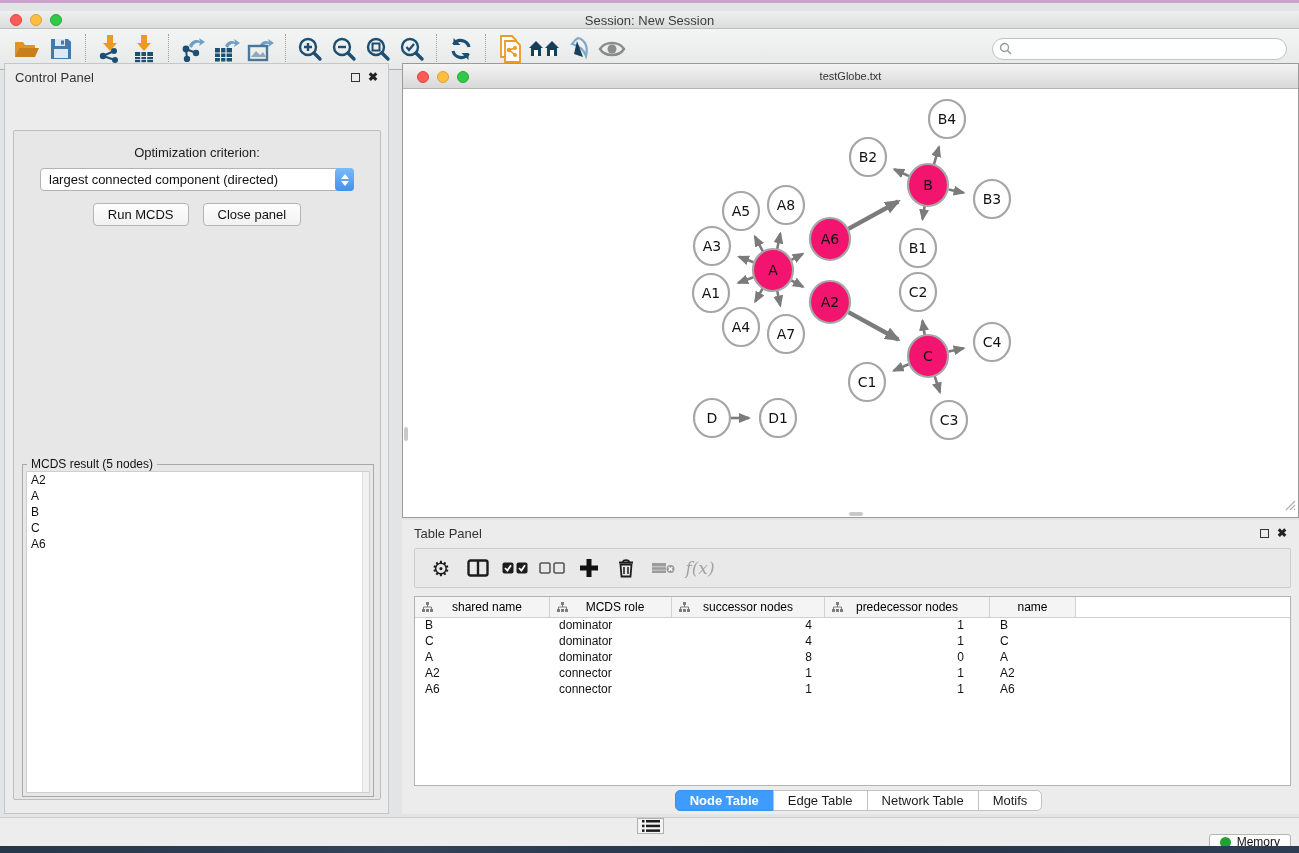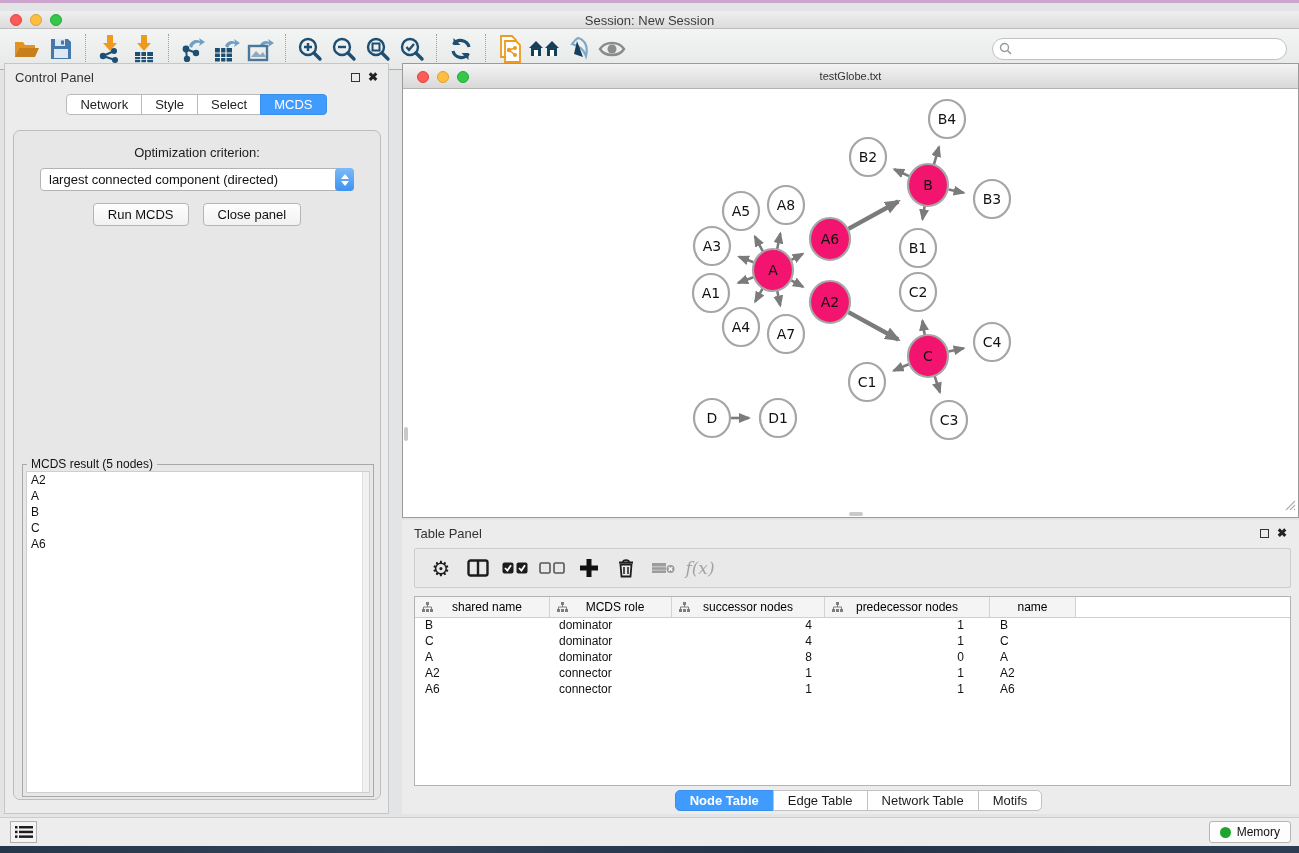--- a/index.html
+++ b/index.html
@@ -36,21 +36,21 @@
   .close-btn { font-size:12px; font-weight:bold; color:#222; line-height:10px; }
 
   .cp-tabs { display:flex; justify-content:center; margin-top:4px; }
   .cp-tab { font-size:13px; padding:2px 13px; background:#fff; border:1px solid #b9b9b9;
     margin-left:-1px; color:#222; cursor:default; }
   .cp-tab:first-child { border-radius:4px 0 0 4px; margin-left:0; }
   .cp-tab:last-child { border-radius:0 4px 4px 0; }
   .cp-tab.active { background:#3f9bfd; border-color:#3a8fe9; color:#fff; }
 
   .cp-body { position:absolute; left:8px; right:7px; top:66px; bottom:13px;
-    background:#e7e7e7; border:1px solid #bdbdbd; border-radius:7px; }
+    background:#e7e7e7; border:1px solid #bdbdbd; border-radius:2px; }
   .opt-label { text-align:center; font-size:13px; color:#1b1b1b; margin-top:14px; }
   .dropdown { width:314px; height:23px; margin:8px auto 0; background:#fff;
     border:1px solid #b3b3b3; border-radius:4px; display:flex; align-items:center; position:relative; }
   .dropdown-text { flex:1; font-size:13px; color:#111; padding-left:8px; white-space:nowrap; overflow:hidden; }
   .dd-stepper { width:19px; height:23px; margin:-1px; border-radius:4px;
     background:linear-gradient(#7cbaf9,#3e92f0); display:flex; flex-direction:column;
     align-items:center; justify-content:center; gap:2px; }
   .dd-up { width:0; height:0; border-left:4px solid transparent; border-right:4px solid transparent; border-bottom:5px solid #fff; }
   .dd-down { width:0; height:0; border-left:4px solid transparent; border-right:4px solid transparent; border-top:5px solid #fff; }
   .cp-buttons { display:flex; justify-content:center; gap:14px; margin-top:12px; }
@@ -104,21 +104,21 @@
 
   .tp-tabs { position:absolute; left:0; right:0; bottom:3px; display:flex; justify-content:center; }
   .tp-tab { font-size:13px; color:#1b1b1b; background:#fff; border:1px solid #c2c2c2;
     padding:2px 14px; margin-left:-1px; cursor:default; }
   .tp-tab:first-child { border-radius:5px 0 0 5px; margin-left:16px;font-weight:bold; }
   .tp-tab:last-child { border-radius:0 5px 5px 0; }
   .tp-tab.active { background:#3f9bfd; border-color:#3a8fe9; color:#fff; }
 
   
   .statusbar { position:absolute; left:0; right:0; top:817px; height:29px; background:#ededed;
-    border-top:1px solid #cccccc; display:flex; align-items:center; padding:0 8px; }
+    border-top:1px solid #cccccc; display:flex; align-items:center; padding:0 8px;flex-direction:column; }
   .status-list-btn { width:27px; height:22px; background:#f4f4f4; border:1px solid #b0b0b0;
     display:flex; align-items:center; justify-content:center; margin-left:2px; }
   .memory-btn { margin-left:auto; height:22px; background:#fdfdfd; border:1px solid #b5b5b5;
     border-radius:3px; display:flex; align-items:center; gap:6px; padding:0 10px; font-size:12px; color:#111; }
   .memory-dot { width:11px; height:11px; border-radius:50%; background:#1fa22e; }
   .desktop-strip { position:absolute; left:0; right:0; top:846px; height:7px;
     background:linear-gradient(90deg,#26364a,#32435a 30%,#243247 60%,#2d3d53); }
 </style>
 </head>
 <body>
@@ -281,26 +281,20 @@
   </span>
 </div>
 
 <div class="control-panel">
   <div class="cp-header">
     <span class="cp-title">Control Panel</span>
     <span class="panel-btns">
       <span class="float-btn"></span>
       <span class="close-btn">✖</span>
     </span>
-  </div>
-  <div class="cp-tabs">
-    <span class="cp-tab">Network</span>
-    <span class="cp-tab">Style</span>
-    <span class="cp-tab">Select</span>
-    <span class="cp-tab active">MCDS</span>
   </div>
   <div class="cp-body">
     <div class="opt-label">Optimization criterion:</div>
     <div class="dropdown">
       <span class="dropdown-text">largest connected component (directed)</span>
       <span class="dd-stepper">
           <span class="dd-up"></span>
           <span class="dd-down"></span>
         </span>
     </div>

